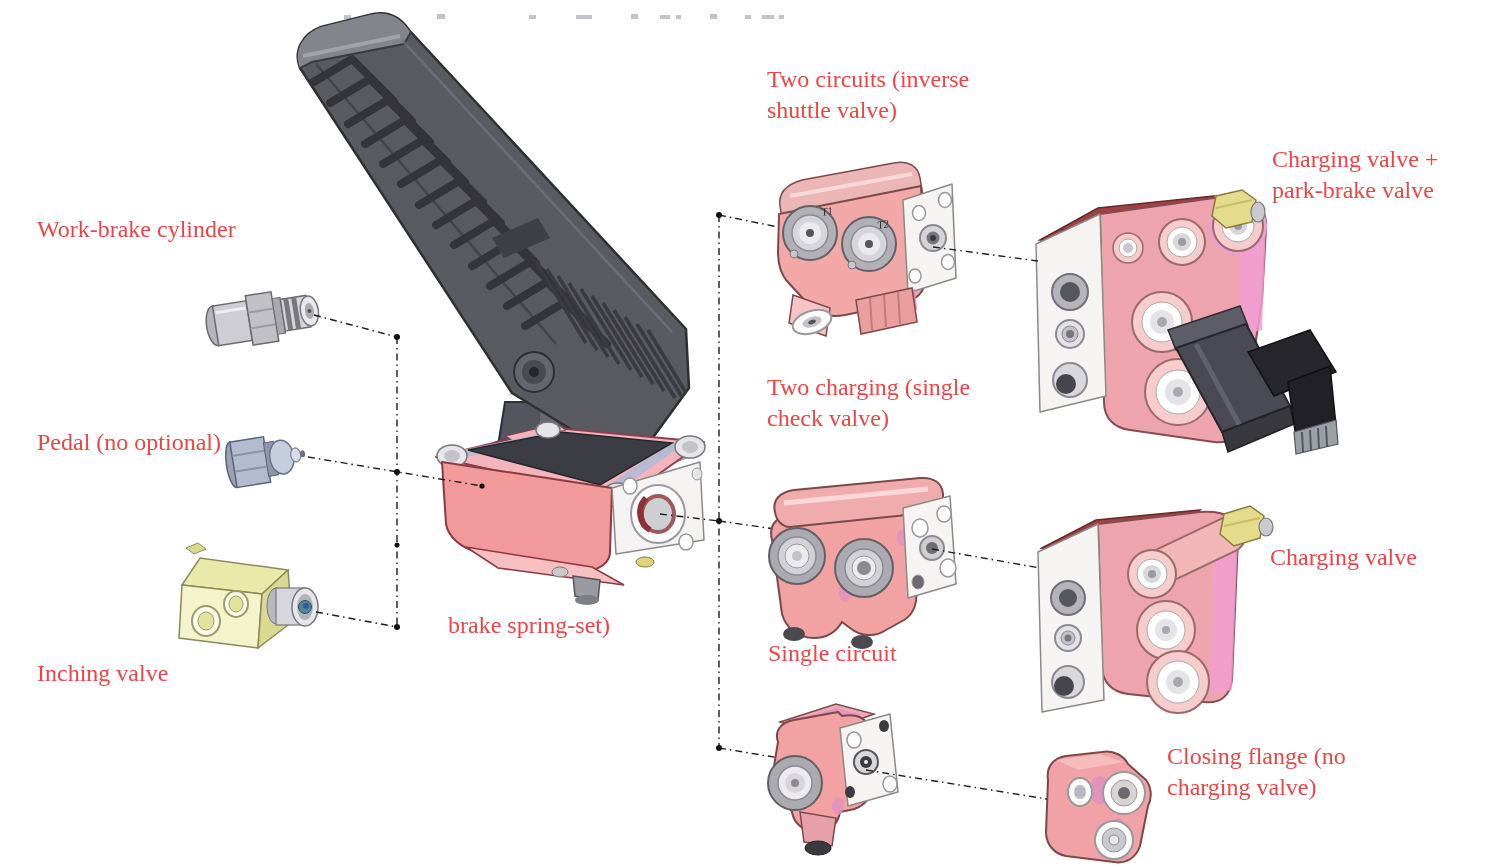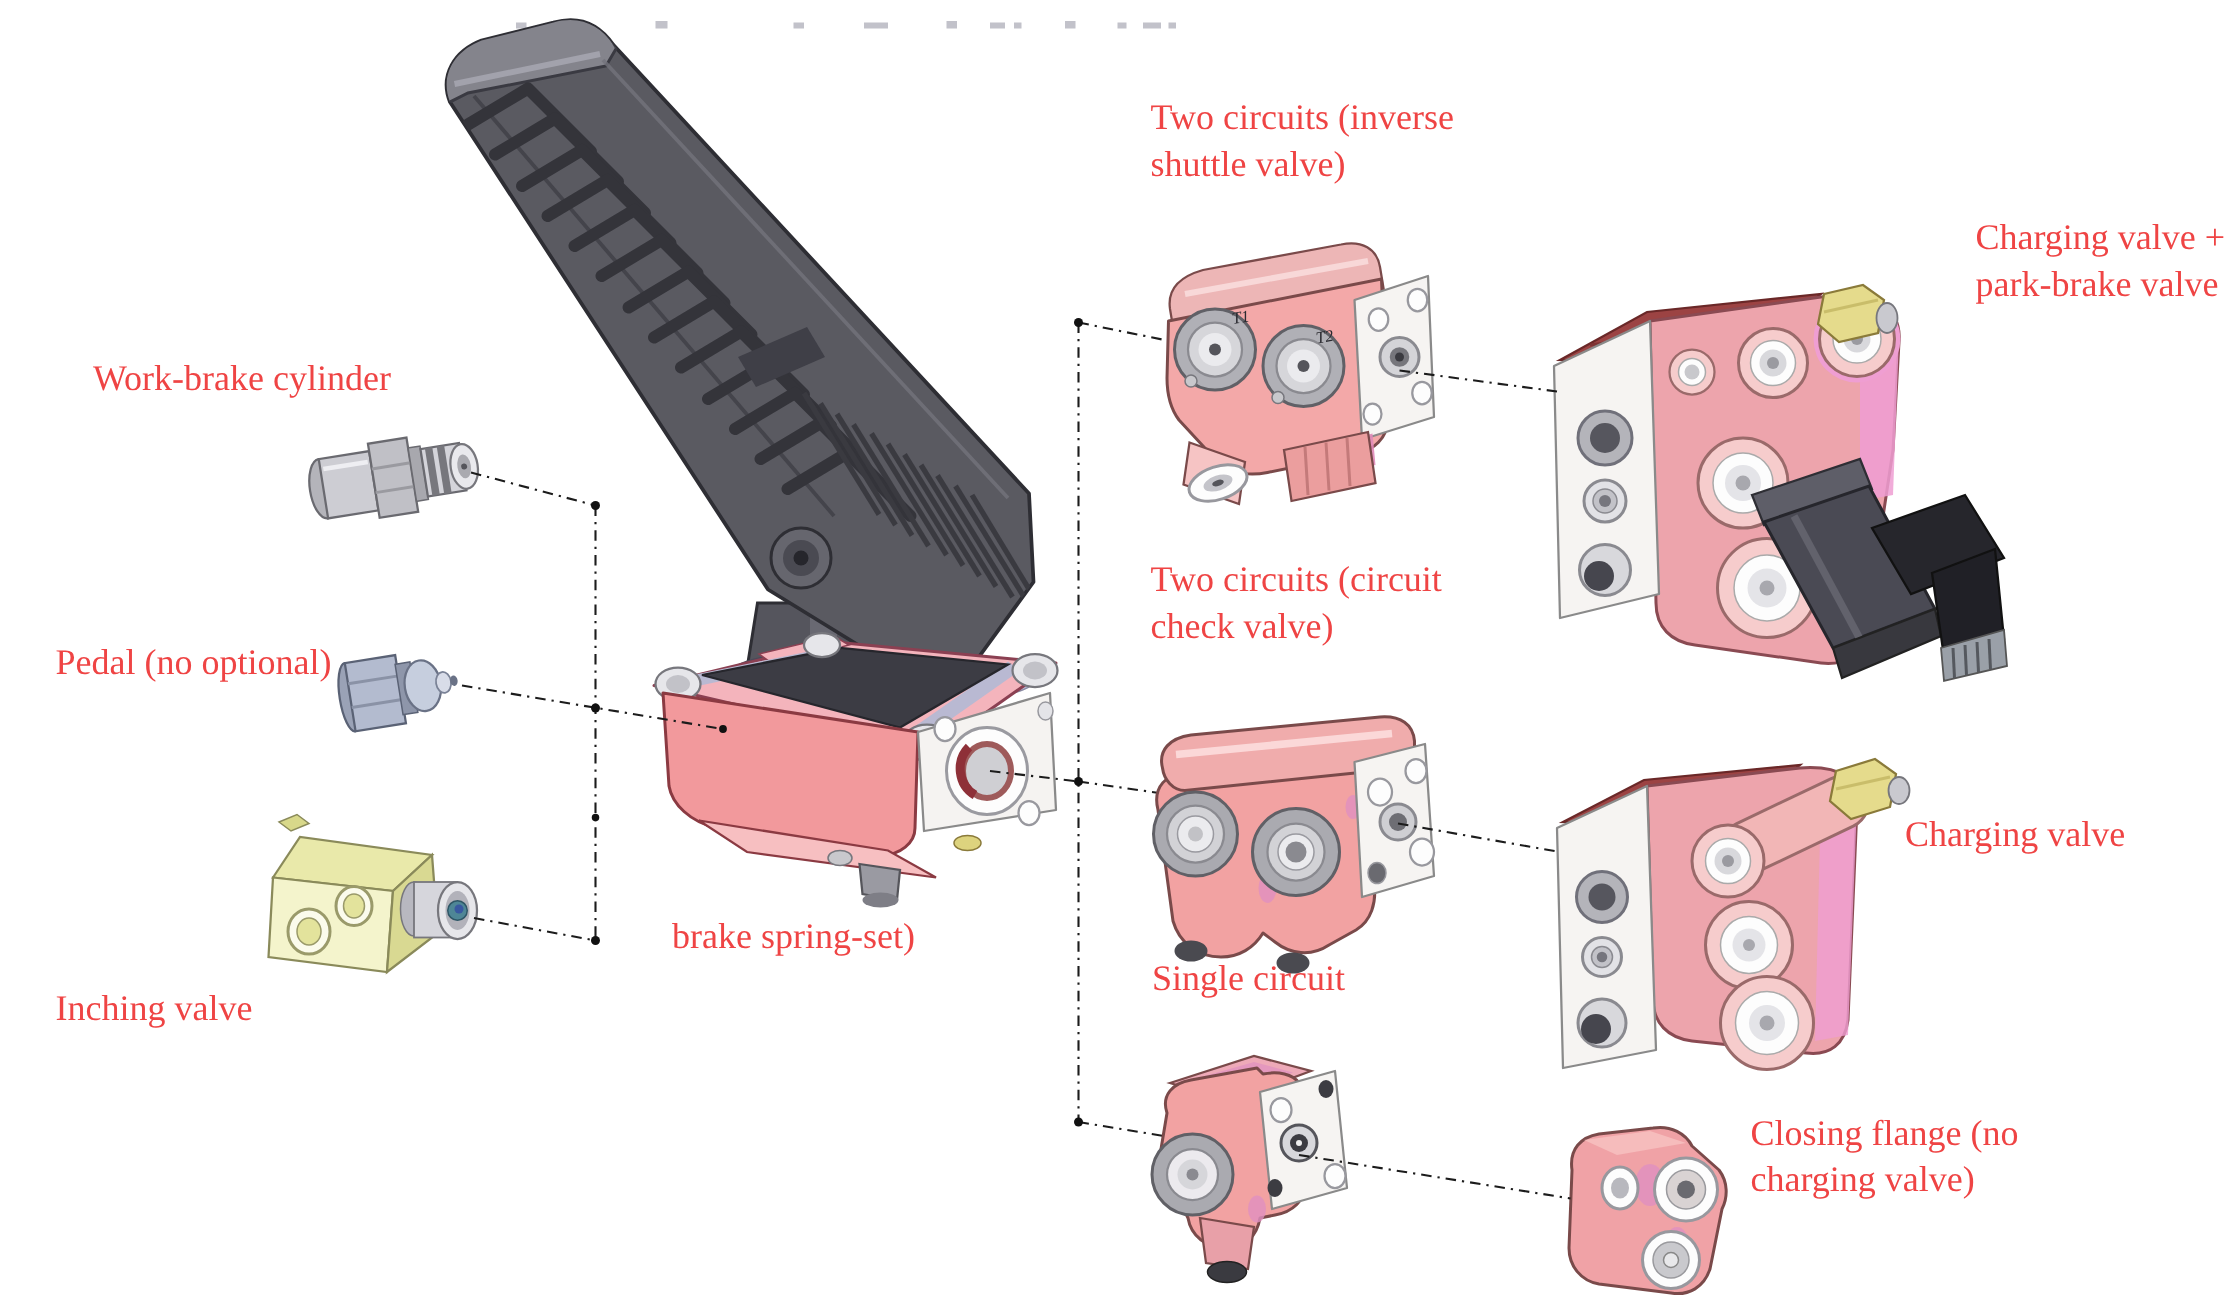--- a/index.html
+++ b/index.html
@@ -428,43 +428,43 @@
     <ellipse cx="1080" cy="792" rx="6" ry="7" fill="#b8b8be"></ellipse>
   </g>
 
   <g stroke="#1c1c1c" stroke-width="1.4" fill="none" stroke-dasharray="7 4 1.5 4">
     <path d="M 933,247 L 1038,261"></path>
     <path d="M 932,549 L 1040,568"></path>
     <path d="M 866,770 L 1047,799"></path>
   </g>
 </svg>
 
-<div class="lbl" style="left:37px;top:238px;margin-left:25px;">Work-brake cylinder</div>
+<div class="lbl" style="left:37px;top:214px;">Work-brake cylinder</div>
 
 <div class="lbl" style="left:37px;top:427px;">Pedal (no optional)</div>
 
 <div class="lbl" style="left:37px;top:658px;">Inching valve</div>
 
 <div class="lbl" style="left:448px;top:610px;">
   <span class="ln">brake spring-set)</span>
 </div>
 
 <div class="lbl" style="left:767px;top:64px;">
   <span class="ln">Two circuits (inverse</span>
   <span class="ln">shuttle valve)</span>
 </div>
 
 <div class="lbl" style="left:767px;top:372px;">
-  <span class="ln">Two circuits (circuit</span>
+  <span class="ln">Two charging (single</span>
   <span class="ln">check valve)</span>
 </div>
 
 <div class="lbl" style="left:768px;top:638px;">Single circuit</div>
 
-<div class="lbl" style="left:1272px;top:144px;margin-left:45px;">
+<div class="lbl" style="left:1272px;top:144px;">
   <span class="ln">Charging valve +</span>
   <span class="ln">park-brake valve</span>
 </div>
 
 <div class="lbl" style="left:1270px;top:542px;">Charging valve</div>
 
 <div class="lbl" style="left:1167px;top:741px;">
   <span class="ln">Closing flange (no</span>
   <span class="ln">charging valve)</span>
 </div>

